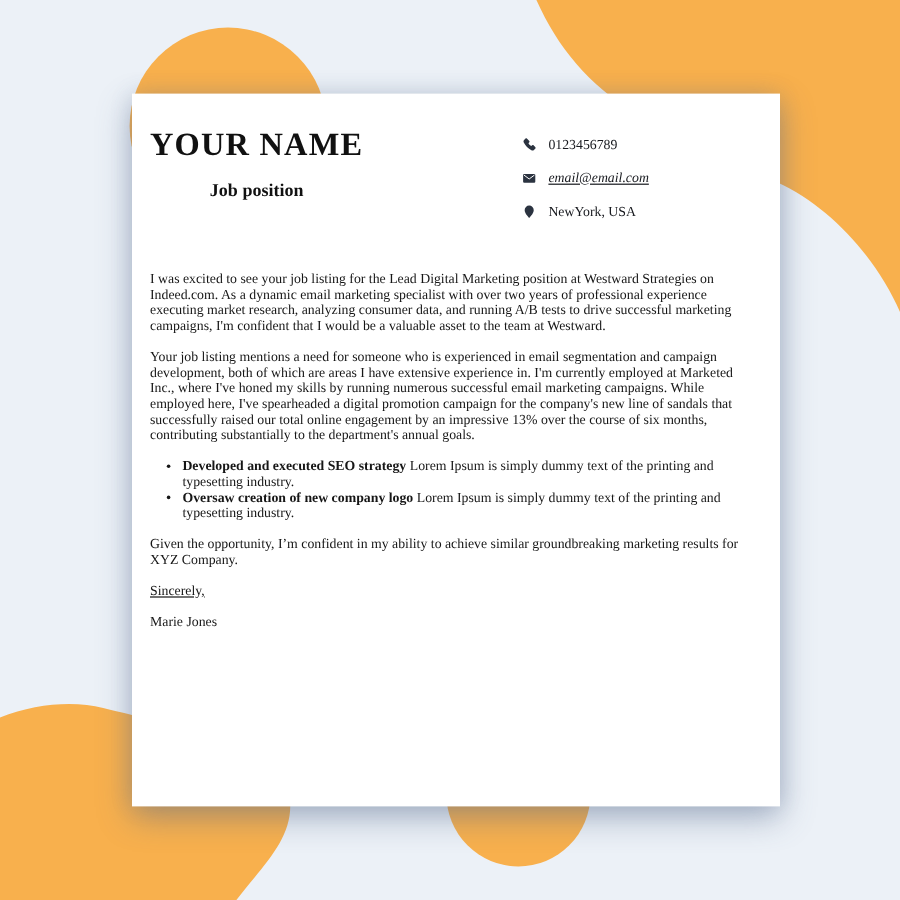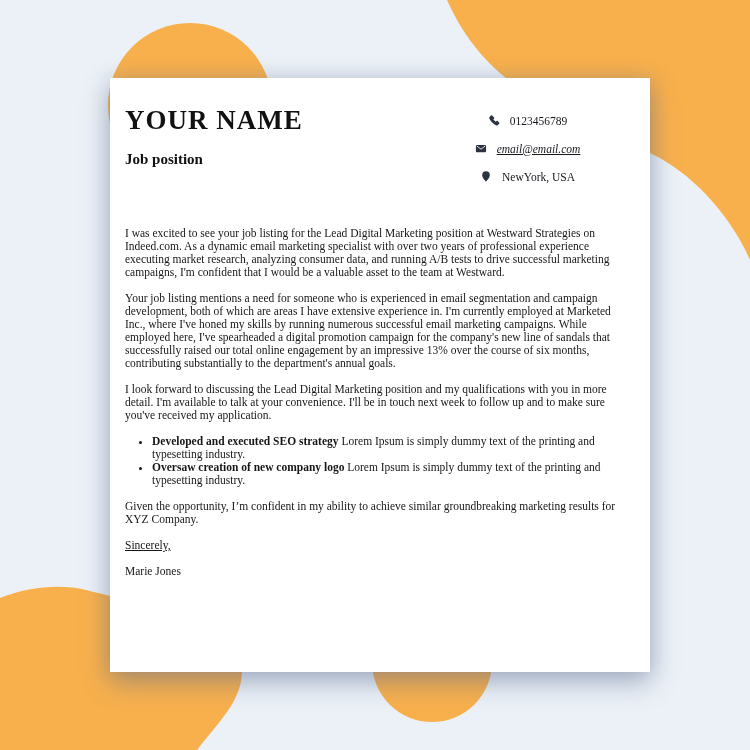--- a/index.html
+++ b/index.html
@@ -34,24 +34,25 @@
     font-weight: 700;
     letter-spacing: 1px;
     color: #111;
     white-space: nowrap;
   }
   .job-position {
     margin: 15px 0 0 0;
     font-size: 15px;
     font-weight: 700;
     color: #111;
+    text-align: center;
   }
 
   .contact-block { width: 185px; margin-top: 9px; flex-shrink: 0; }
-  .contact-row { display: flex; align-items: center; margin-bottom: 15px; justify-content: center; }
+  .contact-row { display: flex; align-items: center; margin-bottom: 15px; }
   .contact-row:last-child { margin-bottom: 0; }
   .contact-icon { width: 12px; height: 13px; margin-right: 10px; flex-shrink: 0; }
   .contact-value { font-size: 11.5px; color: #16181d; }
   .contact-value.underlined { text-decoration: underline; font-style: italic; }
 
   .doc-body { margin-top: 44px; font-size: 11.5px; line-height: 13px; color: #161616; }
   .doc-body p { margin: 0 0 13px 0; }
   .bullet-list { margin: 0 0 13px 0; padding-left: 27px; }
   .bullet-list li { margin: 0; }
   .bullet-bold { font-weight: 700; }
@@ -101,21 +102,20 @@
           </svg>
           <span class="contact-value">NewYork, USA</span>
         </div>
       </div>
     </header>
 
     <main class="doc-body">
 
       <p>I was excited to see your job listing for the Lead Digital Marketing position at Westward Strategies on Indeed.com. As a dynamic email marketing specialist with over two years of professional experience executing market research, analyzing consumer data, and running A/B tests to drive successful marketing campaigns, I'm confident that I would be a valuable asset to the team at Westward.</p>
       <p>Your job listing mentions a need for someone who is experienced in email segmentation and campaign development, both of which are areas I have extensive experience in. I'm currently employed at Marketed Inc., where I've honed my skills by running numerous successful email marketing campaigns. While employed here, I've spearheaded a digital promotion campaign for the company's new line of sandals that successfully raised our total online engagement by an impressive 13% over the course of six months, contributing substantially to the department's annual goals.</p>
-      <p>I look forward to discussing the Lead Digital Marketing position and my qualifications with you in more detail. I'm available to talk at your convenience. I'll be in touch next week to follow up and to make sure you've received my application.</p>
 
       <ul class="bullet-list">
         <li><span class="bullet-bold">Developed and executed SEO strategy</span> <span>Lorem Ipsum is simply dummy text of the printing and typesetting industry.</span></li>
         <li><span class="bullet-bold">Oversaw creation of new company logo</span> <span>Lorem Ipsum is simply dummy text of the printing and typesetting industry.</span></li>
       </ul>
 
       <p>Given the opportunity, I’m confident in my ability to achieve similar groundbreaking marketing results for XYZ Company.</p>
 
       <p class="sign-off">Sincerely,</p>
       <p class="signature-name">Marie Jones</p>

